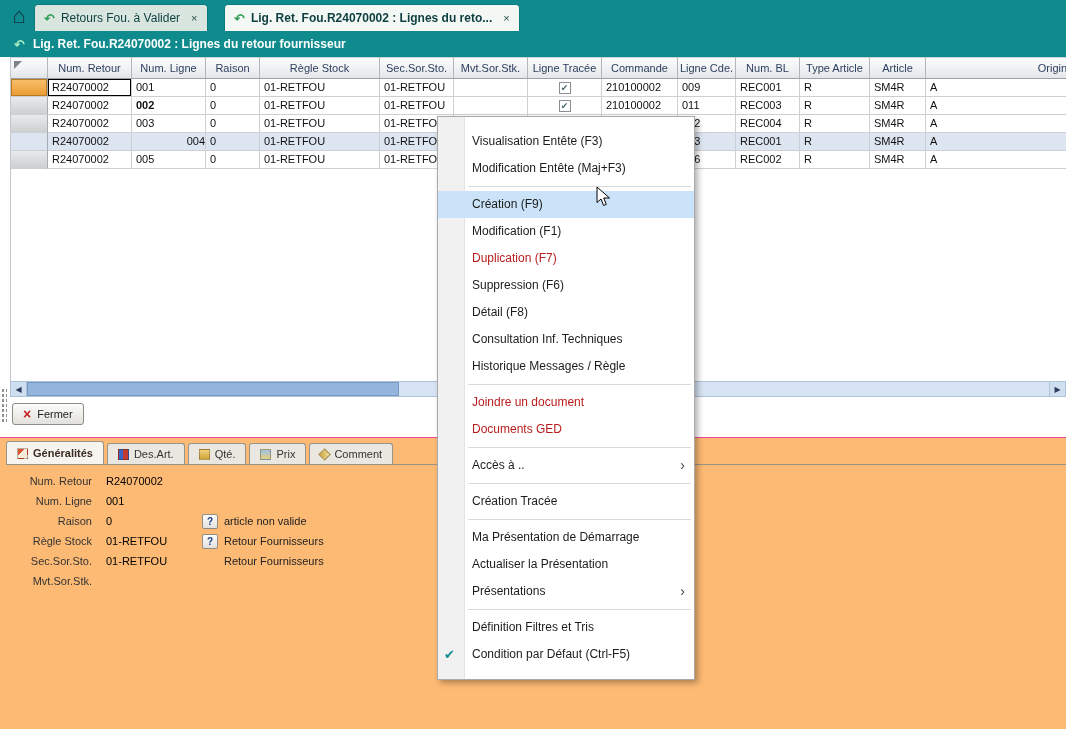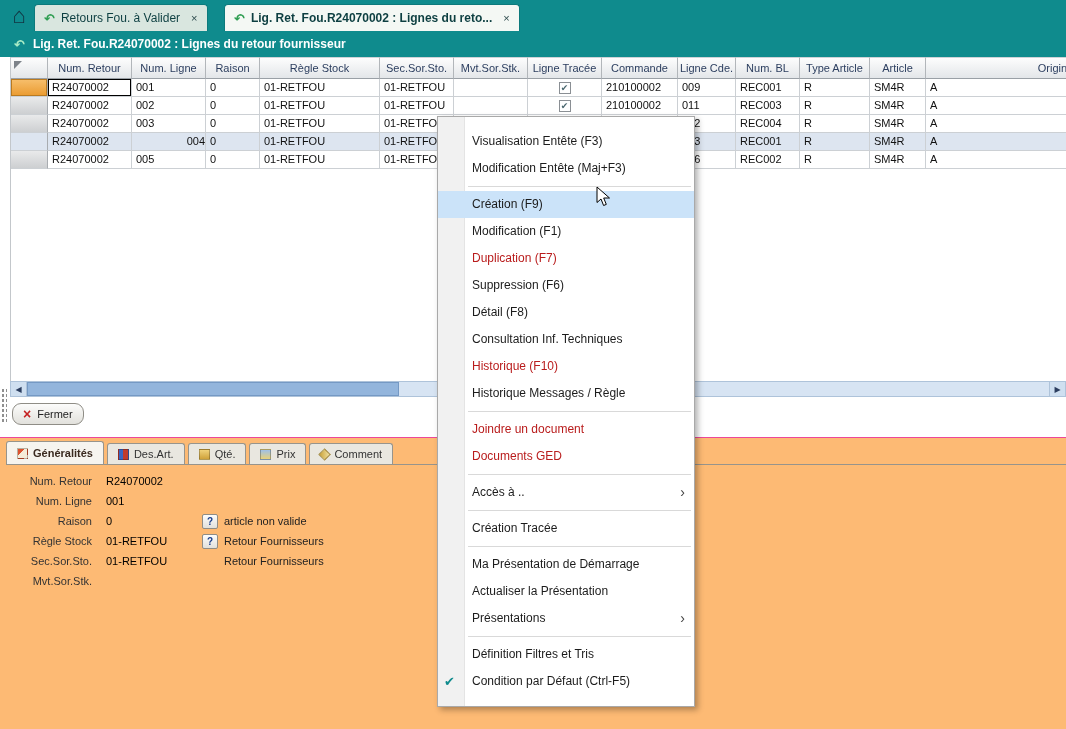--- a/index.html
+++ b/index.html
@@ -39,21 +39,21 @@
 
 .hscroll{position:absolute;left:10px;top:381px;width:1056px;height:16px;background:#d7e4f3;border:1px solid #aec3da;display:flex;align-items:center}
 .sbtn{flex:none;width:16px;height:14px;background:#cfdff0;border-right:1px solid #aec3da;color:#2c3e5f;font-size:8px;display:flex;align-items:center;justify-content:center}
 .sbtn.left::before{content:"◀"}
 .sbtn.right{border-left:1px solid #aec3da;border-right:none;margin-left:auto}
 .sbtn.right::before{content:"▶"}
 .thumb{flex:none;width:372px;height:14px;background:#93b5dc;border:1px solid #7599c4}
 .splitdots{position:absolute;left:1px;top:388px;width:6px;height:36px;background-image:radial-gradient(#8f8f8f 1px,transparent 1.2px);background-size:4px 5px}
 
 
-.btn{position:absolute;left:12px;top:403px;height:22px;display:flex;align-items:center;gap:6px;padding:0 10px;background:linear-gradient(#fcfcfb,#e2e1dc);border:1px solid #8f8d86;border-radius:9px;font-size:11px;color:#222}
+.btn{position:absolute;left:12px;top:403px;height:22px;display:flex;align-items:center;gap:6px;padding:0 10px;background:linear-gradient(#fcfcfb,#e2e1dc);border:1px solid #8f8d86;border-radius:3px;font-size:11px;color:#222}
 .bx{color:#c52222;font-weight:bold;font-size:14px;line-height:1}
 .bx::before{content:"×"}
 
 
 .panel{position:absolute;left:0;top:437px;width:1066px;height:292px;background:#fdba74;border-top:1px solid #ec4899}
 .dtabs{position:absolute;left:6px;top:4px;right:0;height:23px;border-bottom:1px solid #97948c;display:flex;align-items:flex-end}
 .dtab{flex:none;height:21px;display:flex;align-items:center;padding:0 10px;border:1px solid #97948c;border-bottom:none;border-radius:3px 3px 0 0;margin-right:3px;background:#e9e7e0;color:#333;font-size:11px;white-space:nowrap}
 .dtab.active{background:#f6f4ef;font-weight:bold;height:23px;color:#3a2a20}
 .ticon{width:11px;height:11px;display:inline-block;margin-right:5px;border:1px solid rgba(0,0,0,.25);flex:none}
 .i-generalites{background:linear-gradient(135deg,#dd5330 38%,#f6ecd9 38%)}
@@ -140,21 +140,21 @@
           <div class="cell" style="width: 76px;">210100002</div>
           <div class="cell" style="width: 58px;">009</div>
           <div class="cell" style="width: 64px;">REC001</div>
           <div class="cell" style="width: 70px;">R</div>
           <div class="cell" style="width: 56px;">SM4R</div>
           <div class="cell" style="width: 260px;">A</div>
         </div>
         <div class="row">
           <div class="cell sel" style="width: 37px;"></div>
           <div class="cell" style="width: 84px;">R24070002</div>
-          <div class="cell" style="width: 74px;">002</div>
+          <div class="cell" style="width: 74px; font-weight: bold;">002</div>
           <div class="cell" style="width: 54px;">0</div>
           <div class="cell" style="width: 120px;">01-RETFOU</div>
           <div class="cell" style="width: 74px;">01-RETFOU</div>
           <div class="cell" style="width: 74px;"></div>
           <div class="cell ctr" style="width: 74px;">
             <div class="cbx"></div>
           </div>
           <div class="cell" style="width: 76px;">210100002</div>
           <div class="cell" style="width: 58px;">011</div>
           <div class="cell" style="width: 64px;">REC003</div>
@@ -286,21 +286,20 @@
   <div class="menu">
       <div class="mi"><span>Visualisation Entête (F3)</span></div>
       <div class="mi"><span>Modification Entête (Maj+F3)</span></div>
       <div class="msep"></div>
       <div class="mi hl"><span>Création (F9)</span></div>
       <div class="mi"><span>Modification (F1)</span></div>
       <div class="mi disabled"><span>Duplication (F7)</span></div>
       <div class="mi"><span>Suppression (F6)</span></div>
       <div class="mi"><span>Détail (F8)</span></div>
       <div class="mi"><span>Consultation Inf. Techniques</span></div>
-      <div class="mi disabled"><span>Historique (F10)</span></div>
       <div class="mi"><span>Historique Messages / Règle</span></div>
       <div class="msep"></div>
       <div class="mi disabled"><span>Joindre un document</span></div>
       <div class="mi disabled"><span>Documents GED</span></div>
       <div class="msep"></div>
       <div class="mi"><span>Accès à ..</span><span class="sub"></span></div>
       <div class="msep"></div>
       <div class="mi"><span>Création Tracée</span></div>
       <div class="msep"></div>
       <div class="mi"><span>Ma Présentation de Démarrage</span></div>

